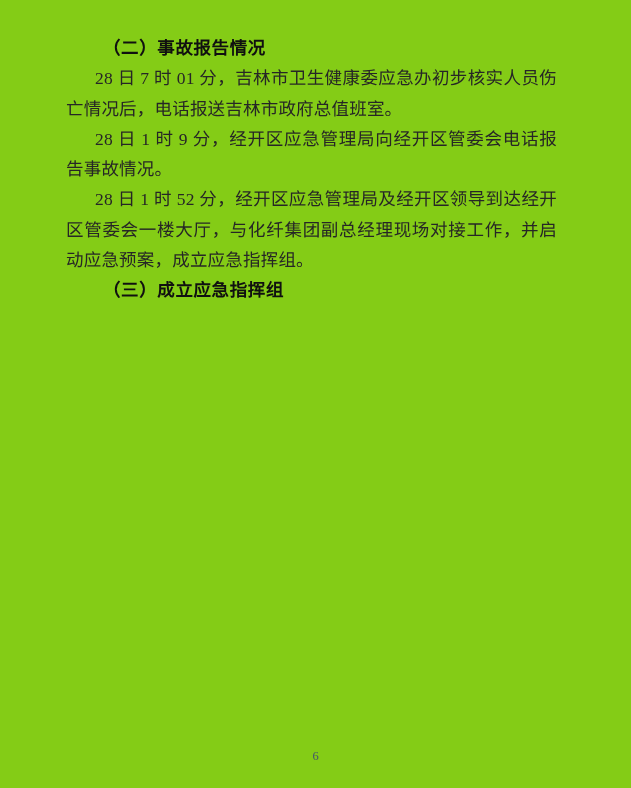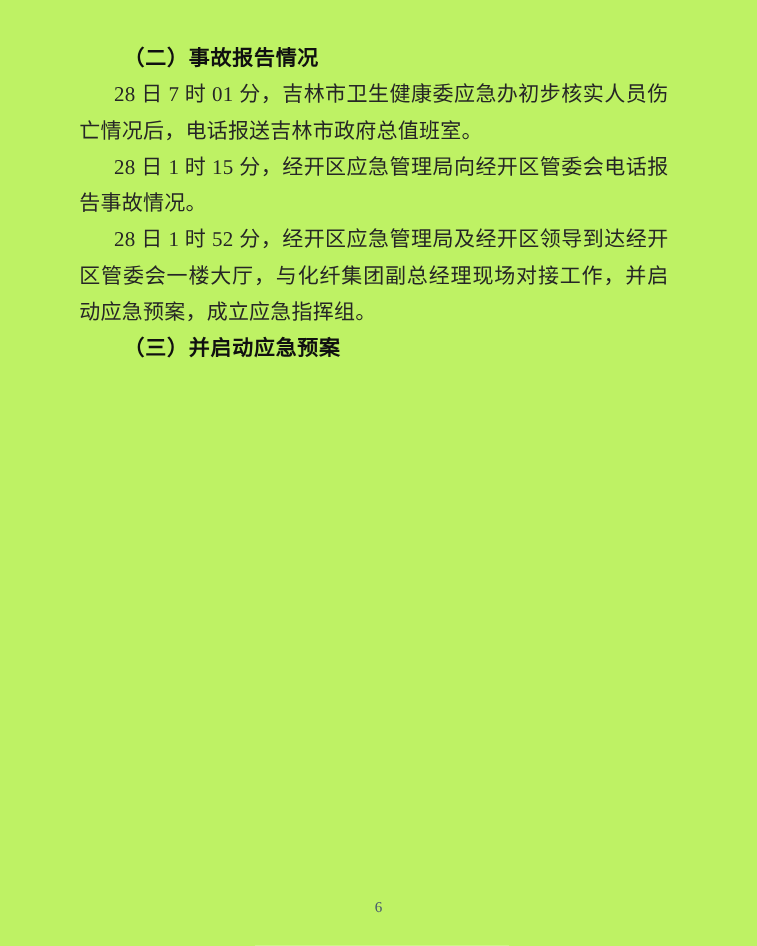--- a/index.html
+++ b/index.html
@@ -10,21 +10,21 @@
     width: 631px;
     height: 788px;
     background: #ffffff;
     position: relative;
     overflow: hidden;
     font-family: "Liberation Serif", "DejaVu Serif", serif;
   }
   .page {
     position: absolute;
     inset: 0;
-    background: #bef264;
+    background: #84cc16;
   }
   .content {
     position: absolute;
     left: 66px;
     top: 33px;
     width: 491px;
   }
   .content p {
     margin: 0;
     font-size: 17.5px;
@@ -54,18 +54,18 @@
     font-family: "Liberation Serif", "DejaVu Serif", serif;
   }
 </style>
 </head>
 <body>
 
 <div class="page">
   <div class="content">
     <p class="heading">（二）事故报告情况</p>
     <p class="para">28 日 7 时 01 分，吉林市卫生健康委应急办初步核实人员伤亡情况后，电话报送吉林市政府总值班室。</p>
-    <p class="para">28 日 1 时 15 分，经开区应急管理局向经开区管委会电话报告事故情况。</p>
+    <p class="para">28 日 1 时 9 分，经开区应急管理局向经开区管委会电话报告事故情况。</p>
     <p class="para">28 日 1 时 52 分，经开区应急管理局及经开区领导到达经开区管委会一楼大厅，与化纤集团副总经理现场对接工作，并启动应急预案，成立应急指挥组。</p>
-    <p class="heading">（三）并启动应急预案</p>
+    <p class="heading">（三）成立应急指挥组</p>
   </div>
   <div class="page-number">6</div>
 </div>
 
 </body></html>

